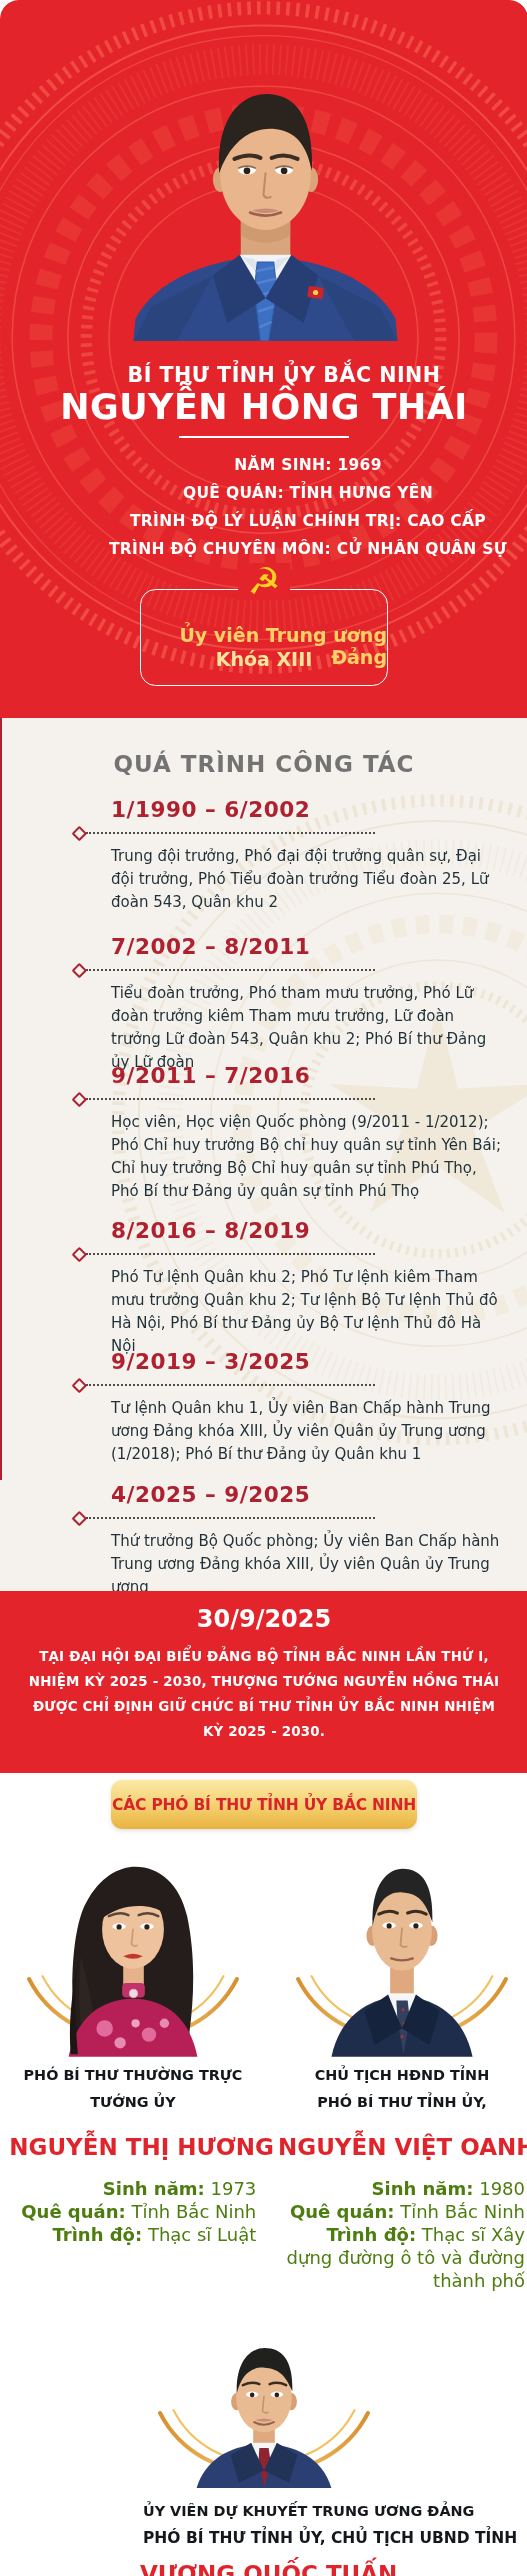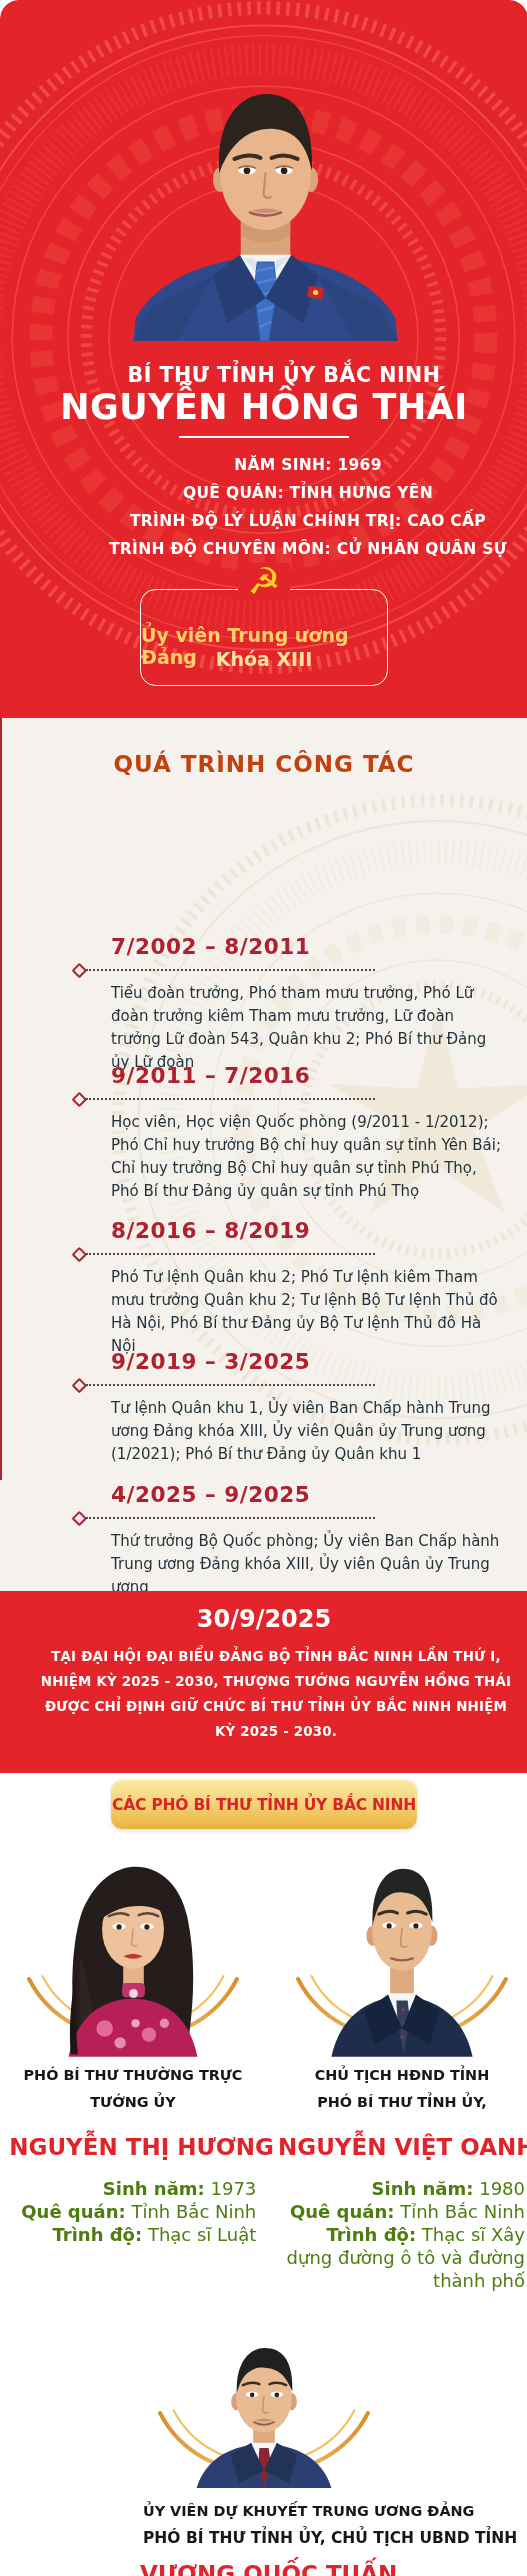--- a/index.html
+++ b/index.html
@@ -15,39 +15,39 @@
 
   
   .sec-header{top:0;height:718px;background:#e3242a;border-radius:18.5px 18.5px 0 0;}
   .hdr-title{top:363px;font-size:20.6px;font-weight:700;color:#fff;letter-spacing:0.5px;margin-left:20px;}
   .hdr-name{top:387px;font-size:35px;font-weight:800;color:#fff;letter-spacing:0.5px;text-align:center;}
   .hdr-divider{top:436px;width:170px;height:2.1px;background:#ffffff;}
   .hdr-info{top:451px;text-align:center;color:#fff;font-size:15.5px;font-weight:700;line-height:28px;letter-spacing:0.3px;width:528px;left:0;padding-left:44px;}
   .badge{top:589px;width:246px;height:95px;border:1.5px solid #ffffff;border-radius:15.5px;}
   .badge-icon{position:absolute;top:-27px;left:50%;transform:translateX(-50%);
     font-size:37px;line-height:1;color:#ffd21f;background:#e3242a;padding:0 9.3px;}
-  .badge-l1{position:absolute;top:34px;width:100%;text-align:left;font-size:19px;font-weight:700;color:#ffd166;}
+  .badge-l1{position:absolute;top:34px;width:100%;text-align:right;font-size:19px;font-weight:700;color:#ffd166;}
   .badge-l2{position:absolute;top:58px;width:100%;text-align:center;font-size:19px;font-weight:700;color:#ffe49d;}
 
   
   .sec-career{top:718px;height:873px;background:#f5f2ed;}
-  .career-title{top:33px;font-size:23px;font-weight:700;color:#c2410c;letter-spacing:1px;}
+  .career-title{top:33px;font-size:23px;font-weight:700;color:#737373;letter-spacing:1px;}
   .tline{left:76px;top:106px;width:2.1px;height:762px;background:#ae2130;}
   .entry{position:absolute;left:72px;width:438px;}
   .period{margin-left:39px;font-size:21.6px;font-weight:800;color:#b02130;letter-spacing:0.5px;line-height:1;}
   .dotrow{position:relative;height:11.3px;margin-top:6.2px;}
   .marker{position:absolute;left:1.5px;top:50%;width:6.7px;height:6.7px;margin-top:-4.6px;
     border:2.1px solid #ae2130;background:#f5f2ed;transform:rotate(45deg);border-radius:1.5px;}
   .dots{position:absolute;left:14.4px;top:1px;width:289px;border-bottom:2.6px dotted #4c4c4c;height:4.1px;}
   .desc{margin-left:39px;margin-top:7.2px;width:394px;font-size:15px;line-height:23px;color:#1f3038;}
 
   
   .sec-appoint{top:1591px;height:220px;background:#e3242a;}
   .ap-date{top:14.4px;font-size:24px;font-weight:800;color:#fff;}
-  .ap-text{top:53px;width:474px;text-align:center;color:#fff;font-size:13.4px;font-weight:700;line-height:25px;letter-spacing:0.2px;margin-left:12px;}
+  .ap-text{top:53px;width:474px;text-align:center;color:#fff;font-size:13.4px;font-weight:700;line-height:25px;letter-spacing:0.2px;}
 
   
   .sec-deputies{top:1773px;height:923px;background:#ffffff;}
   .pill{top:7.2px;width:306px;height:49px;border-radius:11.3px;
     background:linear-gradient(180deg,#fbe9a6 0%,#f4cf6e 55%,#e9b23f 100%);
     box-shadow:0 1.5px 4.1px rgba(0,0,0,.12);
     display:flex;align-items:center;justify-content:center;
     font-size:15.5px;font-weight:800;color:#d8242b;letter-spacing:-0.2px;white-space:nowrap;}
   .card-portrait{z-index:2;}
   .arcs{z-index:1;}
@@ -153,20 +153,28 @@
         <circle r="260" stroke-width="18" stroke-dasharray="6 10"></circle>
       </g>
       <g transform="translate(700,700)" fill="#ece0c8" opacity="0.5">
         <path d="M0 -220 L40 -60 L210 -70 L70 20 L130 180 L0 90 L-130 180 L-70 20 L-210 -70 L-40 -60 Z"></path>
       </g>
     </svg>
 
     <div class="abs ctr career-title nowrap">QUÁ TRÌNH CÔNG TÁC</div>
     <div class="tline"></div>
 
+    <div class="entry" style="top:81px">
+      <div class="period">1/1990 – 6/2002</div>
+      <div class="dotrow">
+          <span class="marker"></span>
+          <span class="dots"></span>
+        </div>
+      <div class="desc">Trung đội trưởng, Phó đại đội trưởng quân sự, Đại đội trưởng, Phó Tiểu đoàn trưởng Tiểu đoàn 25, Lữ đoàn 543, Quân khu 2</div>
+    </div>
     <div class="entry" style="top:218px">
       <div class="period">7/2002 – 8/2011</div>
       <div class="dotrow">
           <span class="marker"></span>
           <span class="dots"></span>
         </div>
       <div class="desc">Tiểu đoàn trưởng, Phó tham mưu trưởng, Phó Lữ đoàn trưởng kiêm Tham mưu trưởng, Lữ đoàn trưởng Lữ đoàn 543, Quân khu 2; Phó Bí thư Đảng ủy Lữ đoàn</div>
     </div>
     <div class="entry" style="top:347px">
       <div class="period">9/2011 – 7/2016</div>
@@ -183,21 +191,21 @@
           <span class="dots"></span>
         </div>
       <div class="desc">Phó Tư lệnh Quân khu 2; Phó Tư lệnh kiêm Tham mưu trưởng Quân khu 2; Tư lệnh Bộ Tư lệnh Thủ đô Hà Nội, Phó Bí thư Đảng ủy Bộ Tư lệnh Thủ đô Hà Nội</div>
     </div>
     <div class="entry" style="top:633px">
       <div class="period">9/2019 – 3/2025</div>
       <div class="dotrow">
           <span class="marker"></span>
           <span class="dots"></span>
         </div>
-      <div class="desc">Tư lệnh Quân khu 1, Ủy viên Ban Chấp hành Trung ương Đảng khóa XIII, Ủy viên Quân ủy Trung ương (1/2021); Phó Bí thư Đảng ủy Quân khu 1</div>
+      <div class="desc">Tư lệnh Quân khu 1, Ủy viên Ban Chấp hành Trung ương Đảng khóa XIII, Ủy viên Quân ủy Trung ương (1/2018); Phó Bí thư Đảng ủy Quân khu 1</div>
     </div>
     <div class="entry" style="top:766px">
       <div class="period">4/2025 – 9/2025</div>
       <div class="dotrow">
           <span class="marker"></span>
           <span class="dots"></span>
         </div>
       <div class="desc">Thứ trưởng Bộ Quốc phòng; Ủy viên Ban Chấp hành Trung ương Đảng khóa XIII, Ủy viên Quân ủy Trung ương</div>
     </div>
   </section>

